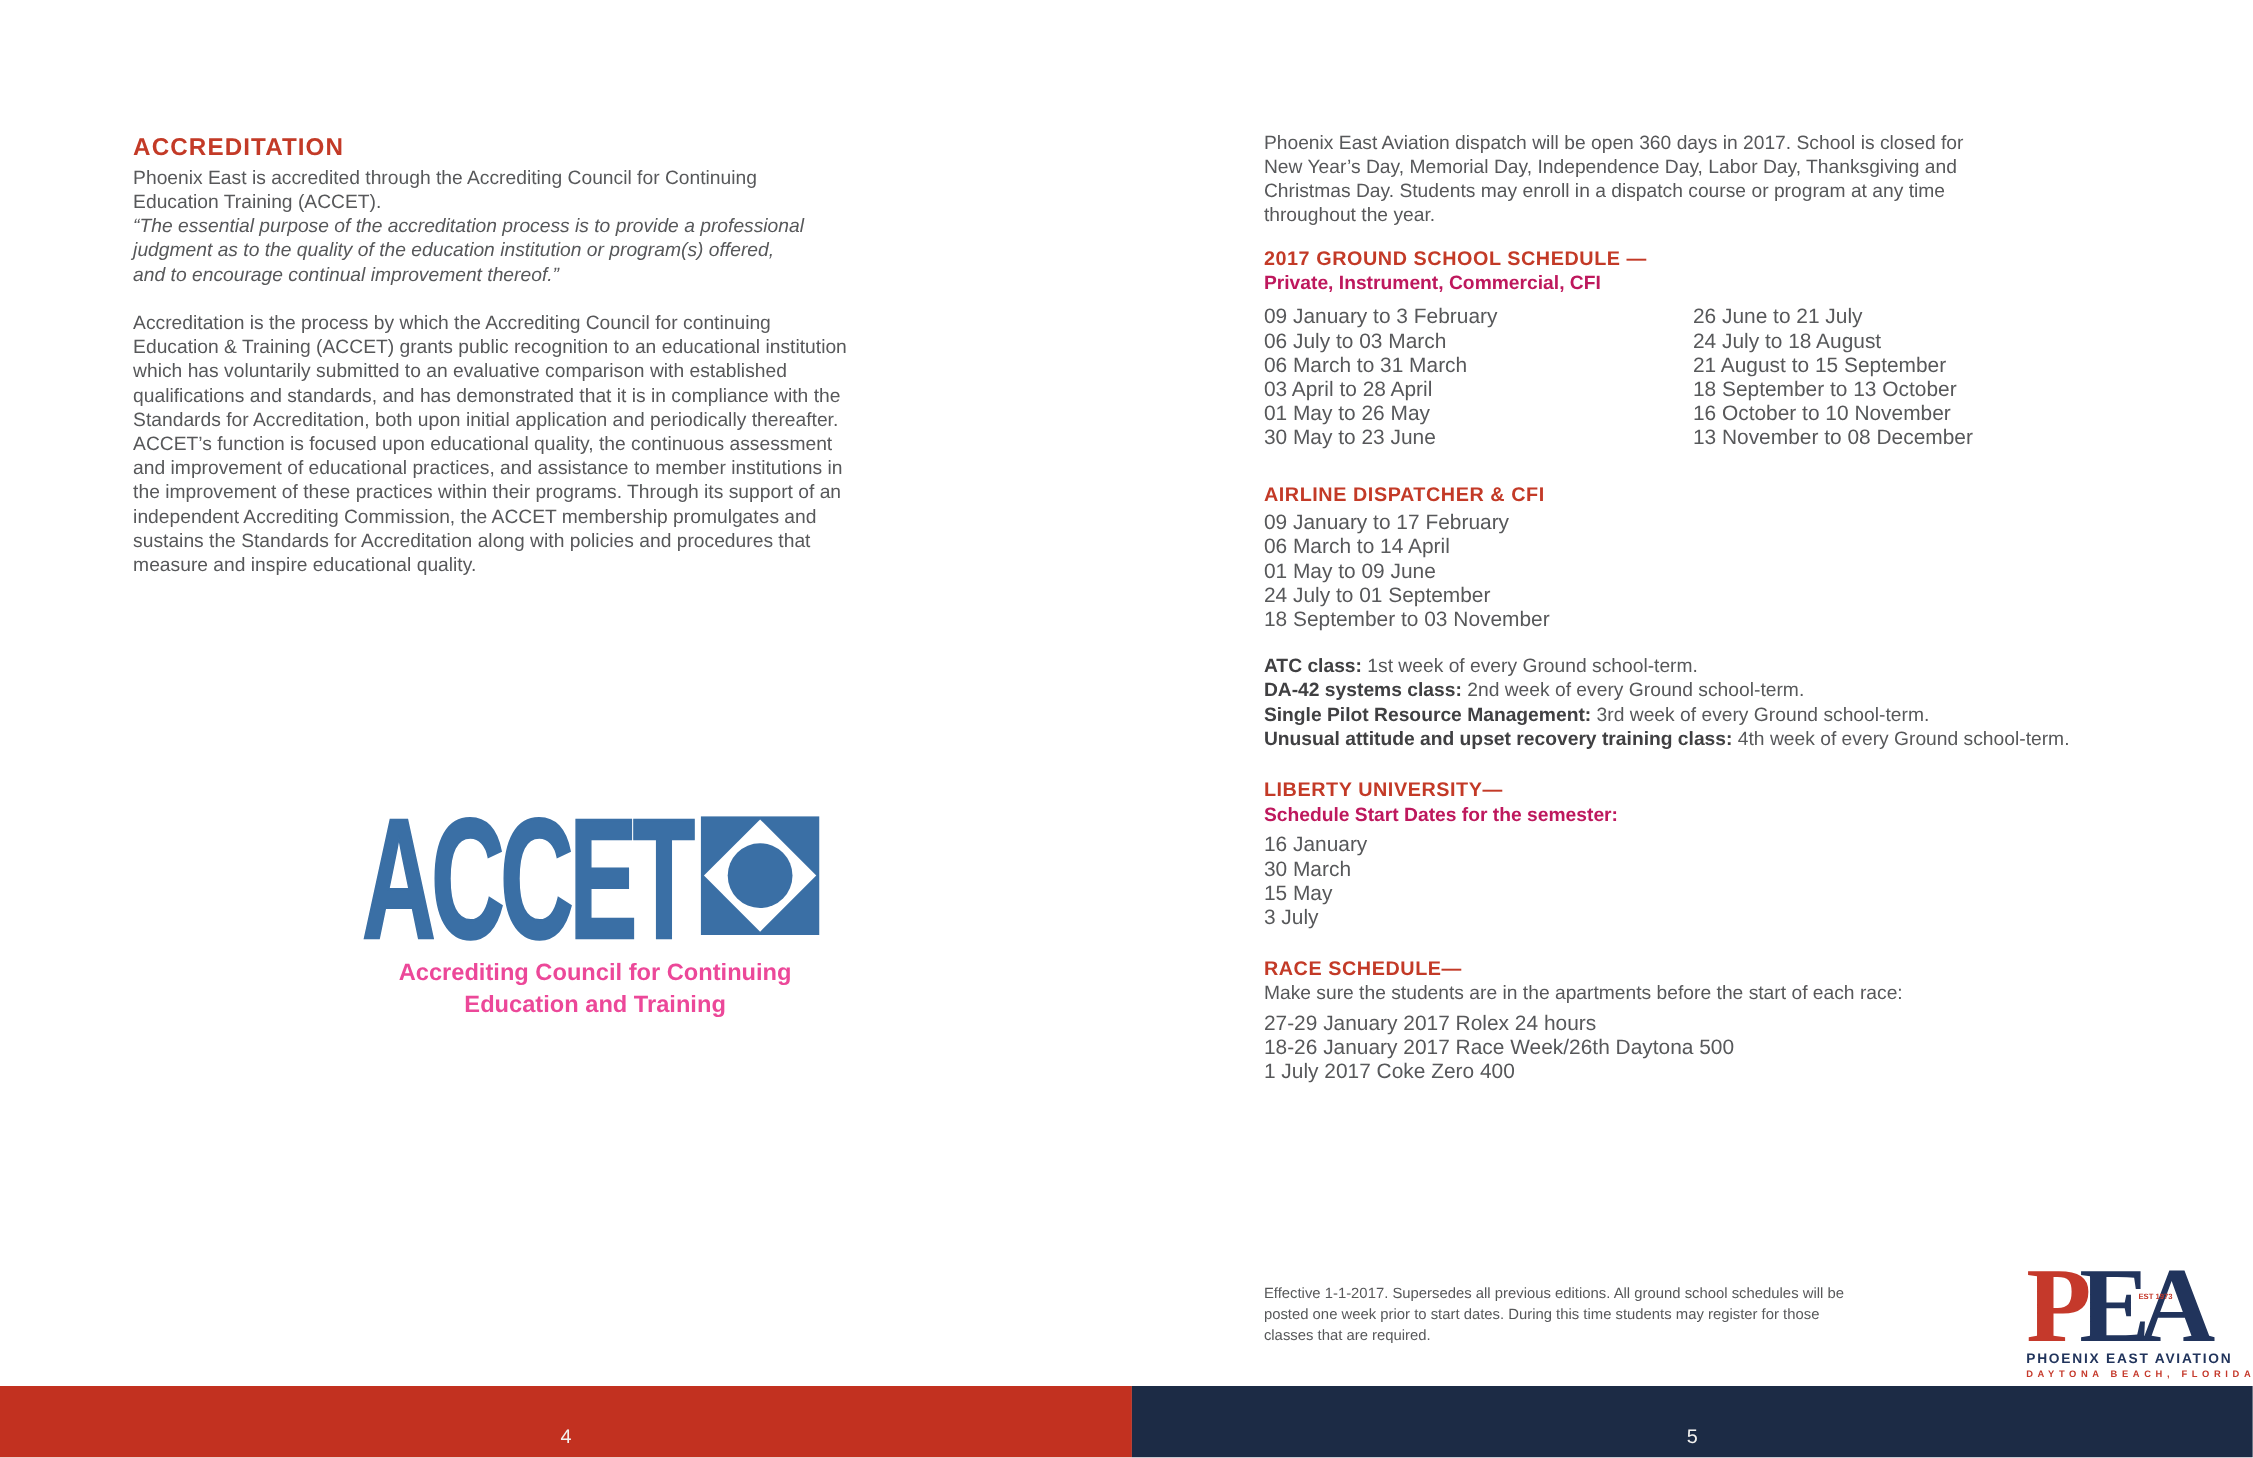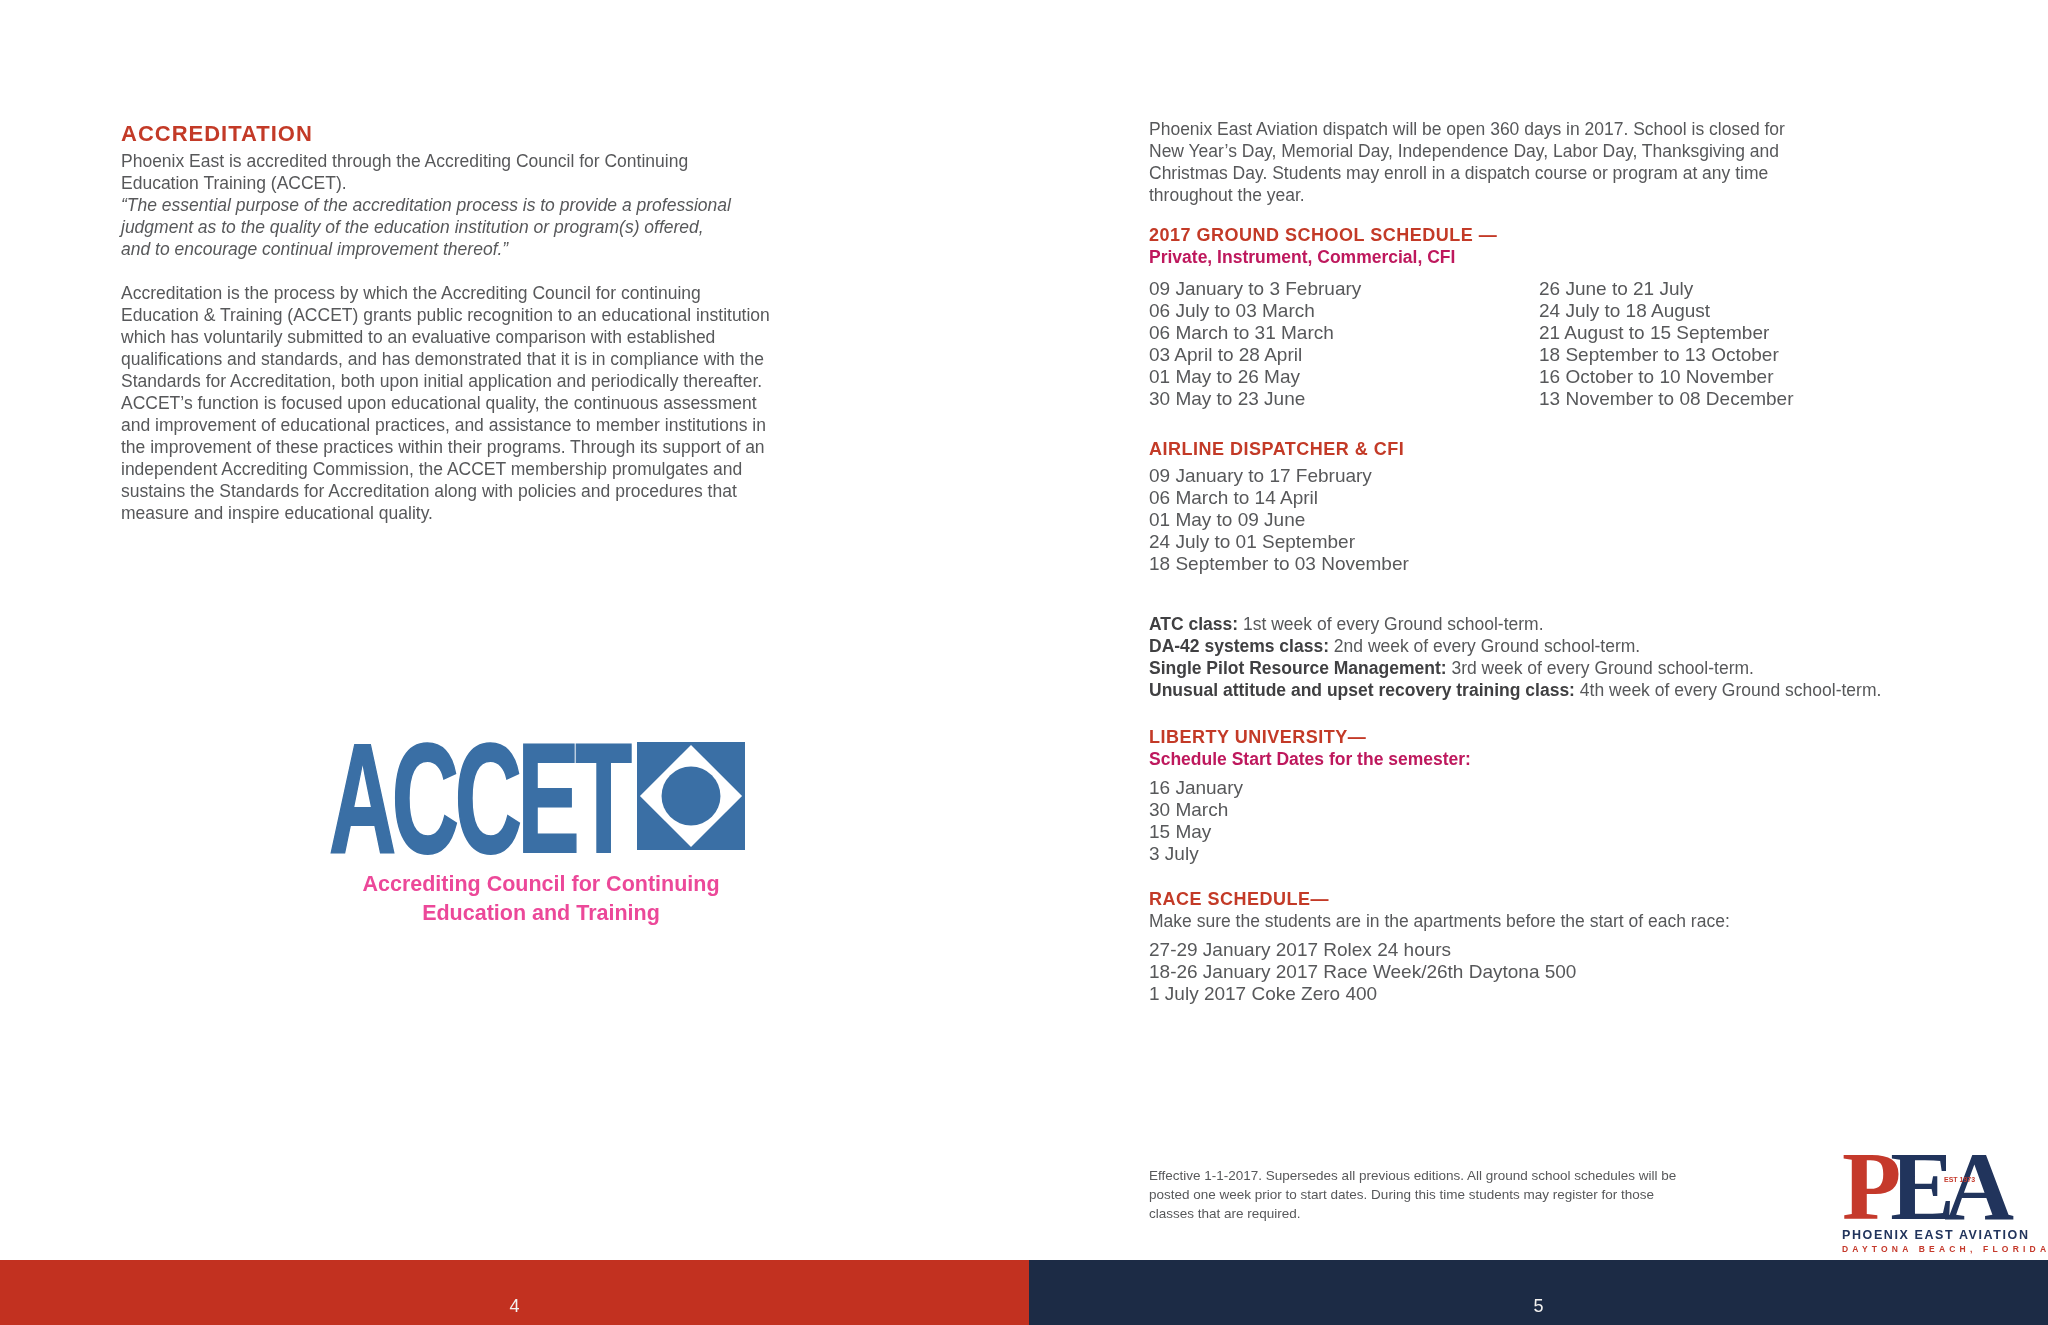--- a/index.html
+++ b/index.html
@@ -30,21 +30,21 @@
   .sub-head.mt25 { margin-top:25px; }
   .sub-head.mt23 { margin-top:23px; }
   .bold-line { font-size:17.5px; line-height:22px; font-weight:bold; color:#be185d; }
 
   .date-cols { display:flex; margin-top:10px; }
   .date-cols .col1 { width:390px; }
   .list { margin-top:5px; }
   .list div, .date-cols div { font-size:19px; line-height:22px; }
   .mt7 { margin-top:7px; }
 
-  .weekly { margin-top:38px; width:745px; }
+  .weekly { margin-top:19px; width:745px; }
   .weekly .wline { font-size:17.5px; line-height:22px; }
   .weekly .wline b { color:#404042; }
 
   
   .accet-logo { position:absolute; left:210px; top:622px; width:420px; height:210px; }
   .accet-word {
     position:absolute; left:-2px; top:0; display:inline-block;
     font-weight:bold; font-size:150px; line-height:112px;
     color:#3a6fa5; letter-spacing:-7px;
     transform:scale(0.62,1.04); transform-origin:left top;

